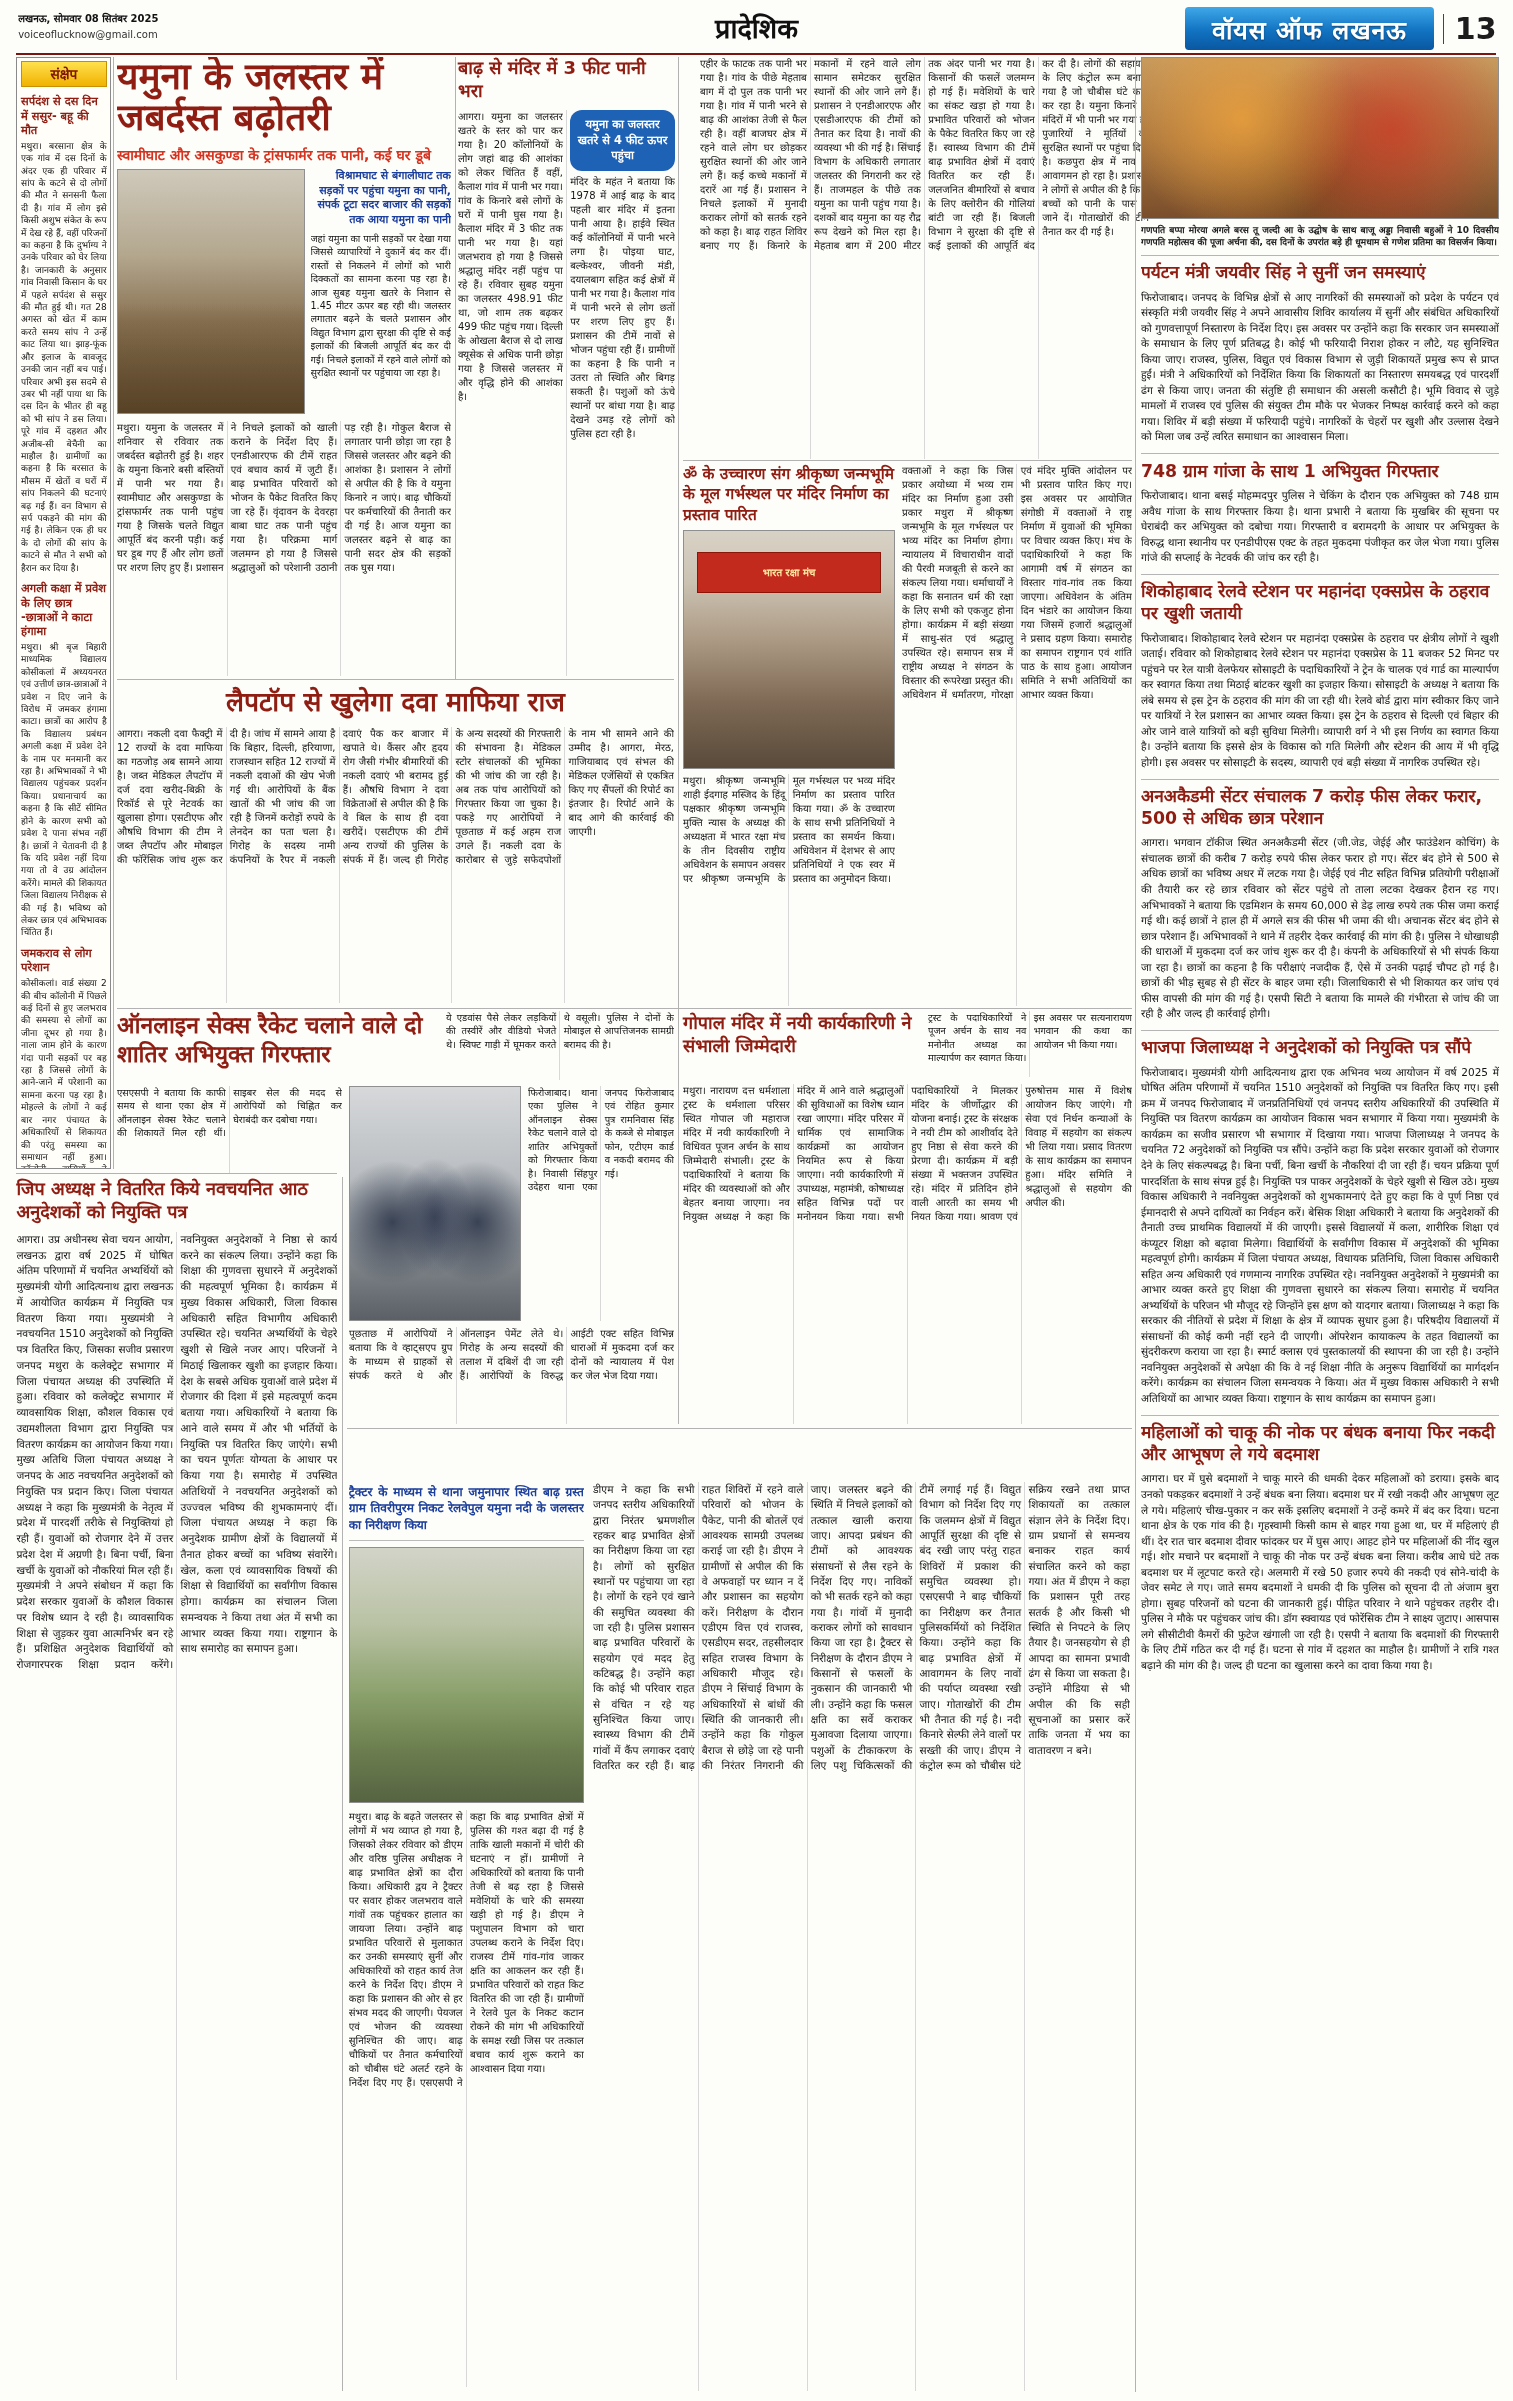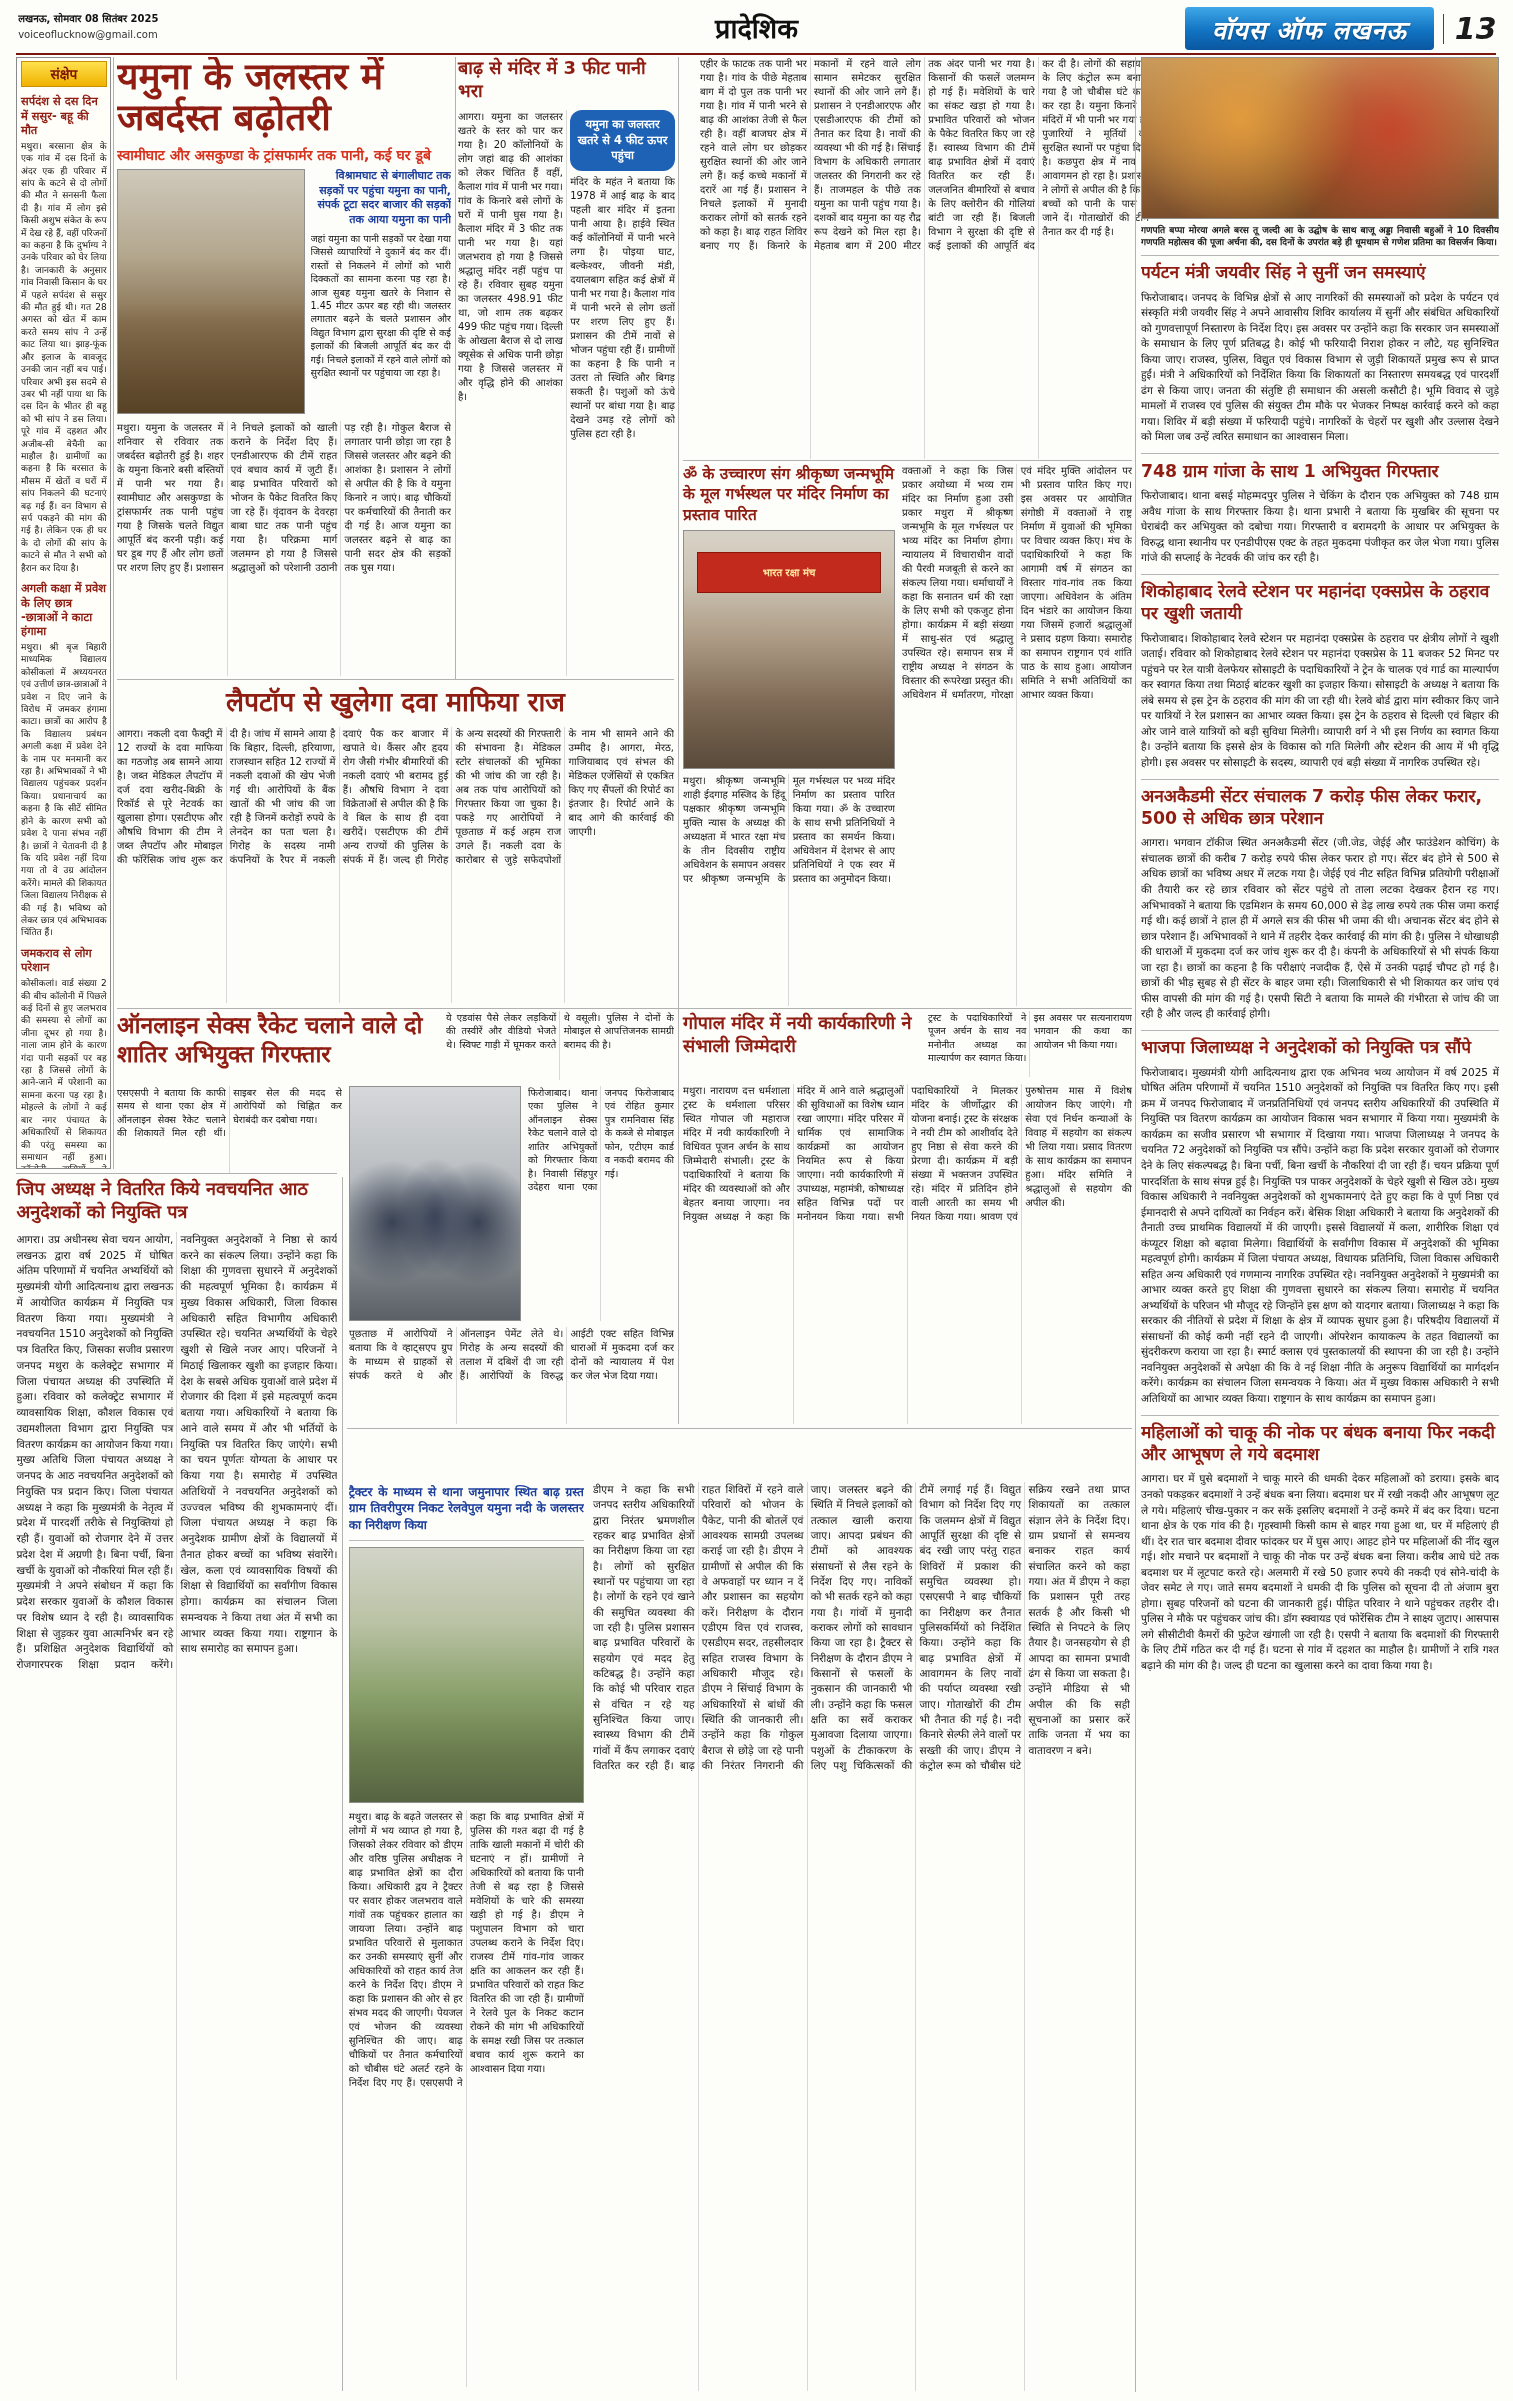--- a/index.html
+++ b/index.html
@@ -8,21 +8,21 @@
     position: relative; width: 1513px; height: 2401px; margin: 0 auto;
     background: #fdfdfa; overflow: hidden; color: #141414;
     font-family: "DejaVu Sans", "Liberation Sans", sans-serif;
   }
   
   .masthead { position: absolute; left: 16.4px; top: 5.5px; right: 16.4px; height: 46px; }
   .mh-left { position: absolute; left: 1.8px; top: 5.5px; }
   .mh-date { font-size: 10px; font-weight: bold; color: #111; }
   .mh-email { font-size: 10px; color: #333; margin-top: 3.7px; }
   .mh-section { position: absolute; left: 0; right: 0; top: 3.7px; text-align: center; font-size: 27px; font-weight: bold; color: #101010; }
-  .mh-right { position: absolute; right: 0; top: 1.8px; display: flex; align-items: center; gap: 9px; font-style: italic; }
+  .mh-right { position: absolute; right: 0; top: 1.8px; display: flex; align-items: center; gap: 9px; }
   .mh-brand {
     background: linear-gradient(180deg, #3fa8e8 0%, #1173c2 55%, #0a57a0 100%);
     color: #fff; font-size: 25px; font-weight: bold; padding: 4.6px 27px; border-radius: 3.7px;
     text-shadow: 0 0.9px 1.8px rgba(0,0,0,.4); letter-spacing: 0.9px;
   }
   .mh-page { font-size: 30px; font-weight: bold; color: #1c1c1c; border-left: 1.8px solid #444; padding-left: 11px; line-height: 1; }
   .header-rule { position: absolute; left: 16.4px; top: 53px; width: 1480px; height: 1.8px; background: #7a1510; }
 
   
   h2, h3 { font-weight: 700; color: #8f1d12; }

